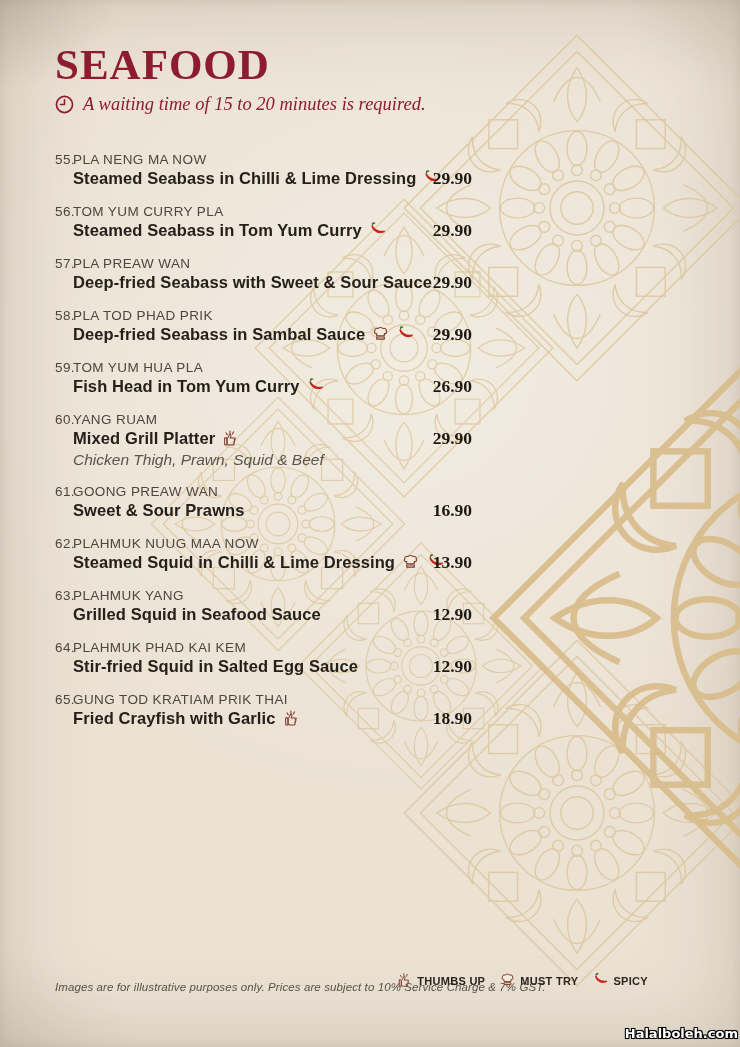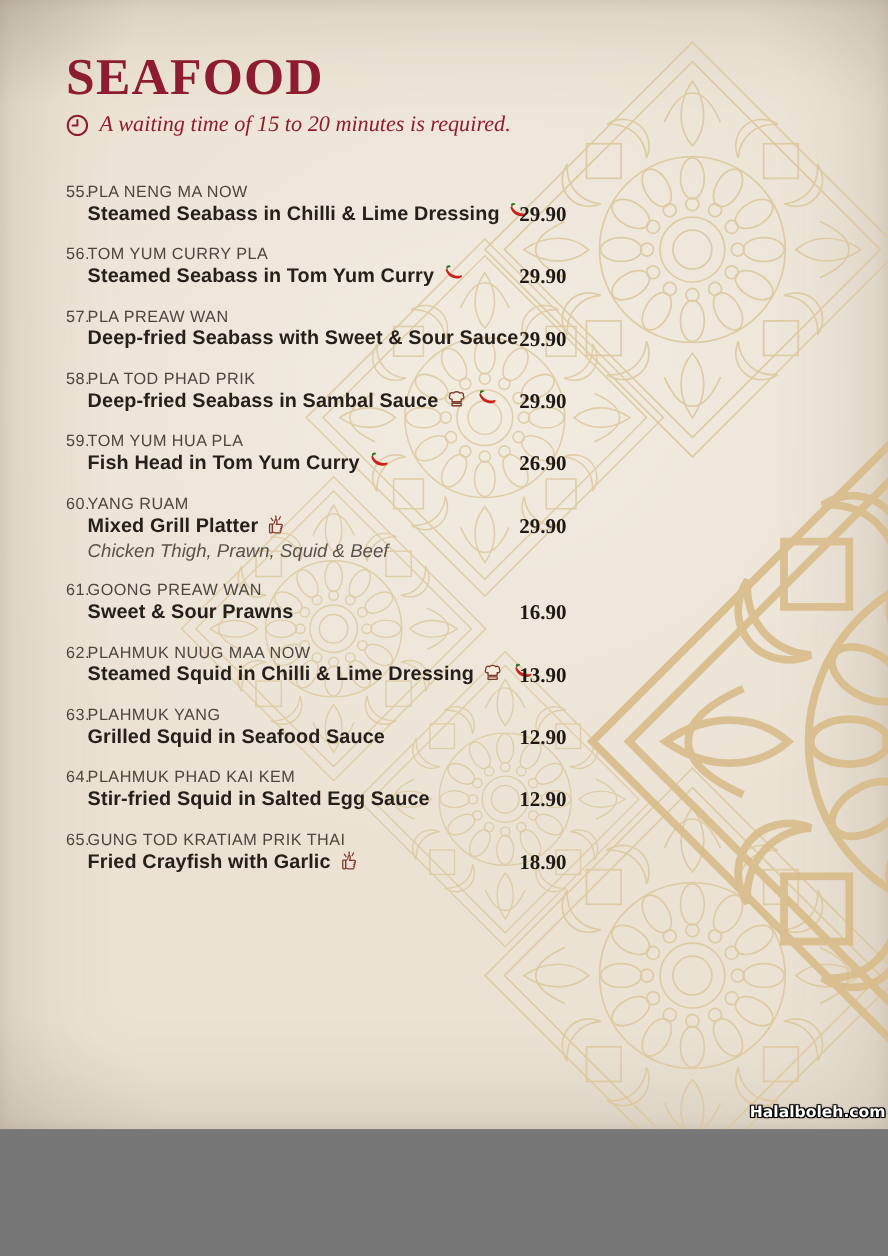--- a/index.html
+++ b/index.html
@@ -1,17 +1,17 @@
 <!DOCTYPE html>
 <html><head>
 <meta charset="utf-8">
 <style>
   html,body{margin:0;padding:0;background:#777;}
   .page{
-    position:relative; width:740px; height:941px; overflow:hidden;
+    position:relative; width:740px; height:1047px; overflow:hidden;
     margin:0 auto;
     background:
       radial-gradient(90% 60% at 55% 35%, rgba(255,253,248,0.35), rgba(255,253,248,0) 70%),
       #ebe2d4;
     box-shadow: inset 0 0 90px rgba(96,78,58,0.22), inset 0 0 12px rgba(96,78,58,0.12);
     font-family:"Liberation Sans", sans-serif;
   }
   .page::before{
     content:''; position:absolute; inset:0; pointer-events:none; z-index:2;
     background:

